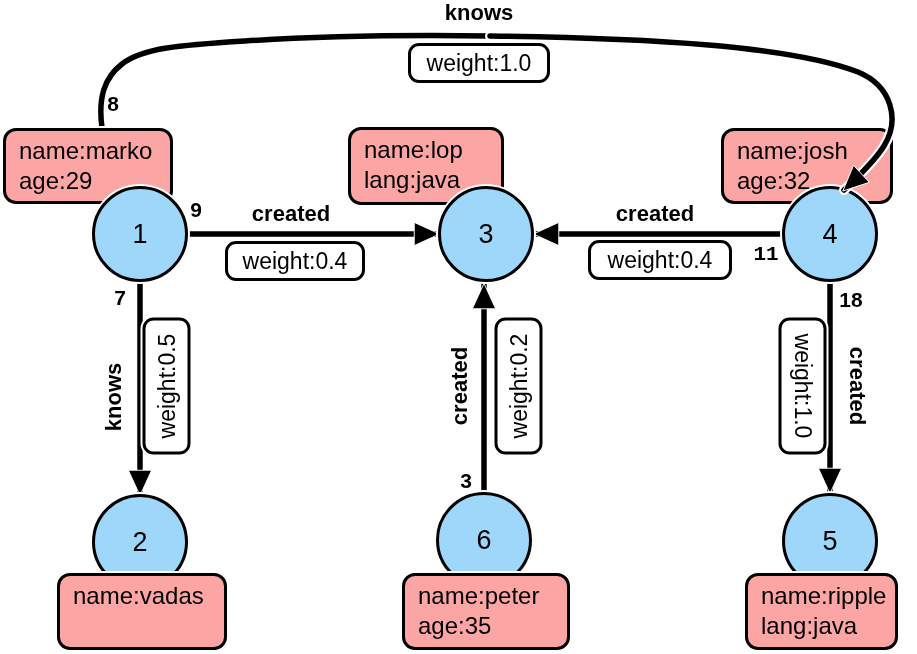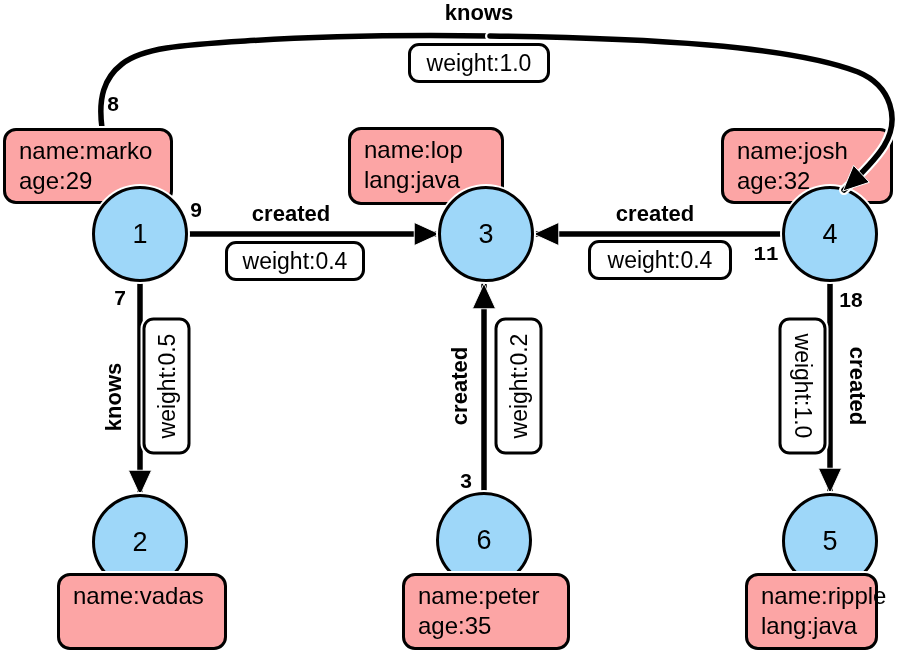--- a/index.html
+++ b/index.html
@@ -115,21 +115,21 @@
     <path class="wire" marker-end="url(#ah2)" d="M 490,36 C 650,38 790,46 858,72 C 892,86 900,120 884,146 C 874,162 858,177 844,190"></path>
   </svg>
 
   <div class="propbox z5" style="left:57px;top:573px;width:170px;height:77px;">
     <span>name:vadas</span>
   </div>
   <div class="propbox z5" style="left:402px;top:573px;width:168px;height:77px;">
     <span>name:peter</span>
     <span>age:35</span>
   </div>
-  <div class="propbox z5" style="left:745px;top:573px;width:133px;height:77px;">
+  <div class="propbox z5" style="left:745px;top:573px;width:153px;height:77px;">
     <span>name:ripple</span>
     <span>lang:java</span>
   </div>
 
   <div class="wbox z6" style="left:408px;top:43px;width:142px;height:40px;">
     <span>weight:1.0</span>
   </div>
   <div class="wbox z6" style="left:225px;top:241px;width:140px;height:40px;">
     <span>weight:0.4</span>
   </div>

